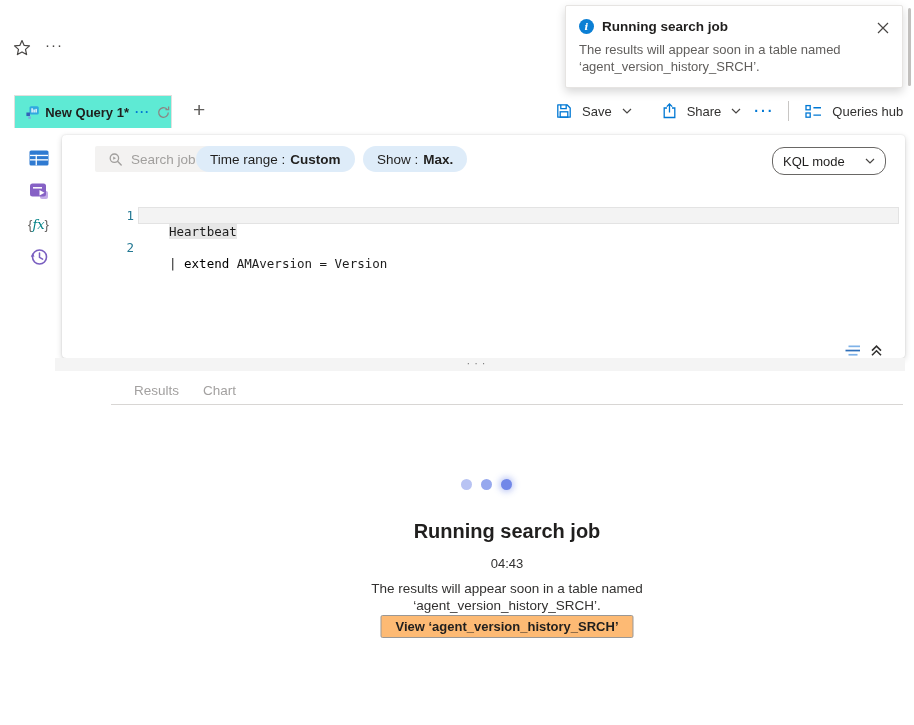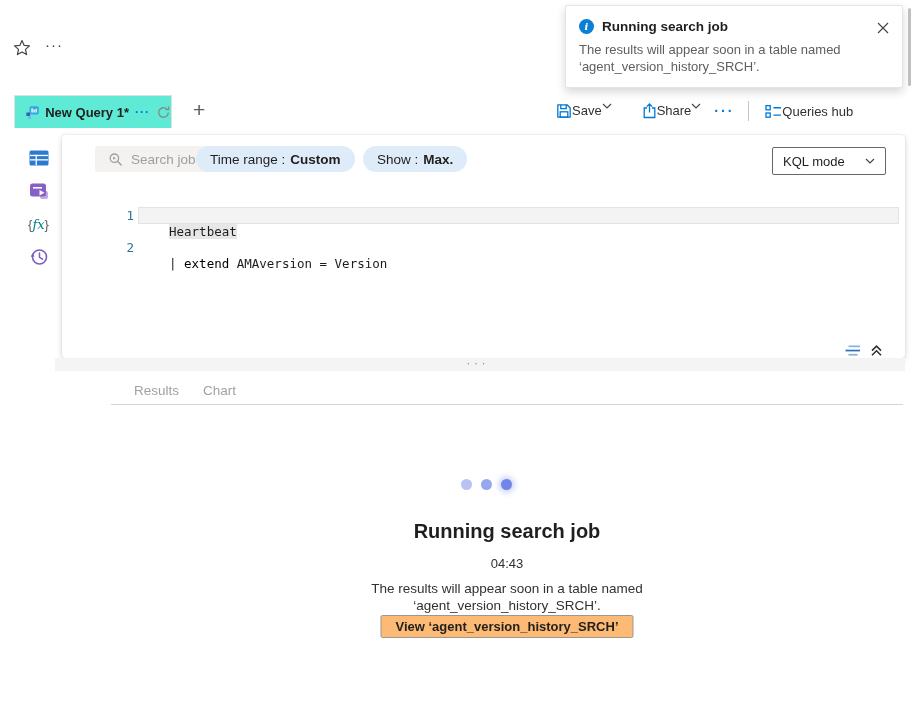--- a/index.html
+++ b/index.html
@@ -28,21 +28,21 @@
   
   .querytab{position:absolute;left:14px;top:95px;width:158px;height:33px;background:#5eead4;
             border:1px solid #e1dfdd;border-bottom:none;box-sizing:border-box;
             display:flex;align-items:center;gap:6px;padding-left:11px;cursor:pointer;}
   .querytab-label{font-size:13px;font-weight:700;color:#201f1e;white-space:nowrap;}
   .querytab-more{color:#0078d4;font-weight:700;font-size:12px;letter-spacing:1px;cursor:pointer;}
   .newtab-btn{position:absolute;left:193px;top:97px;font-size:21px;font-weight:400;color:#605e5c;cursor:pointer;line-height:26px;}
 
   
   .toolbar{position:absolute;left:556px;top:97px;height:28px;display:flex;align-items:center;font-size:13px;color:#323130;}
-  .tb-btn{display:flex;gap:0;cursor:pointer;white-space:nowrap;}
+  .tb-btn{display:flex;align-items:center;gap:10px;cursor:pointer;white-space:nowrap;}
   .tb-save{margin-right:30px;}
   .tb-share{margin-right:13px;}
   .tb-more{color:#0078d4;font-weight:700;font-size:14px;letter-spacing:2px;cursor:pointer;margin-right:14px;}
   .tb-divider{width:1px;height:20px;background:#c8c6c4;margin-right:16px;}
 
   
   .rail{position:absolute;left:12px;top:135px;width:54px;height:590px;border-right:1px solid #d2d0ce;
         display:flex;flex-direction:column;align-items:center;padding-top:13px;gap:13px;box-sizing:border-box;}
   .rail-item{width:24px;height:20px;display:flex;align-items:center;justify-content:center;cursor:pointer;}
   .fx-wrap{font-size:13px;color:#5f5d5b;white-space:nowrap;}
@@ -51,21 +51,21 @@
   
   .card{position:absolute;left:62px;top:135px;width:843px;height:223px;background:#fff;border-radius:4px;
         box-shadow:0 0 2px rgba(0,0,0,.12),0 2px 6px rgba(0,0,0,.16);}
   .search-job{position:absolute;left:33px;top:11px;height:26px;background:#f3f2f1;border-radius:2px;
               display:flex;align-items:center;gap:8px;padding:0 13px;font-size:13.5px;color:#a19f9d;cursor:default;}
   .pill{position:absolute;top:11px;height:26px;background:#deecf9;border-radius:13px;display:flex;align-items:center;
         padding:0 14px;font-size:13.5px;color:#201f1e;gap:5px;cursor:pointer;white-space:nowrap;}
   .pill b{font-weight:700;}
   .pill-time{left:134px;}
   .pill-show{left:301px;}
-  .kql-select{position:absolute;left:710px;top:12px;width:114px;height:28px;border:1px solid #696765;border-radius:2px;
+  .kql-select{position:absolute;left:710px;top:12px;width:114px;height:28px;border:1px solid #696765;border-radius:12px;
               box-sizing:border-box;display:flex;align-items:center;justify-content:space-between;
               padding:0 10px;font-size:13px;color:#201f1e;background:#fff;cursor:pointer;}
 
   .ed-line{position:absolute;left:0;right:3px;height:16px;line-height:16px;
            font-family:"DejaVu Sans Mono",monospace;font-size:12.5px;white-space:pre;}
   .ed-line1{top:57px;}
   .ed-line2{top:73px;}
   .ed-num{position:absolute;left:52px;width:20px;text-align:right;color:#237893;}
   .ed-content{position:absolute;left:86px;color:#1d1d1d;margin-left:21px;}
   .word-hl{background:#e7e7e7;}

